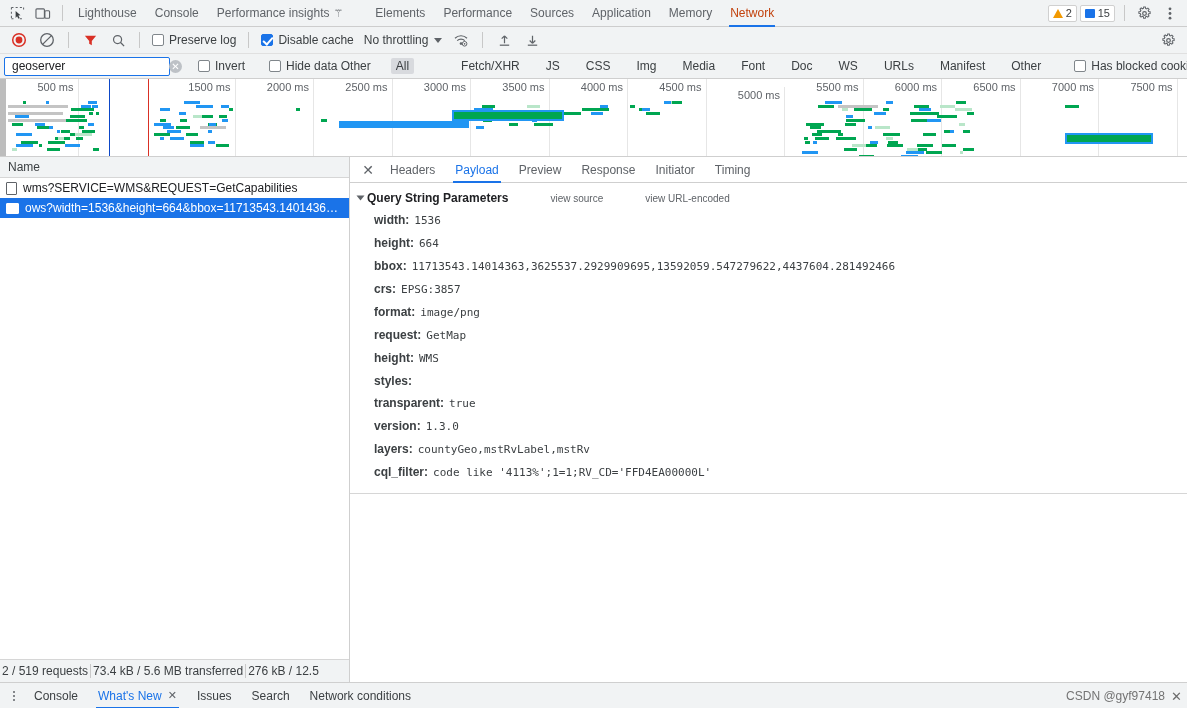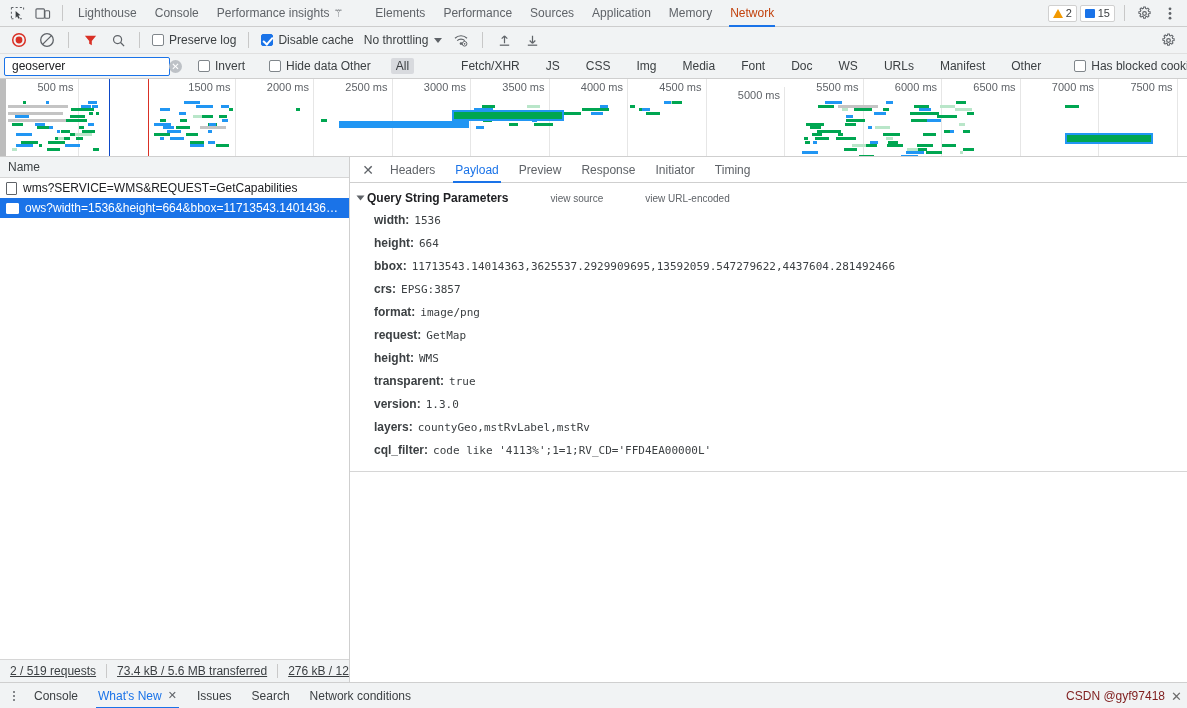--- a/index.html
+++ b/index.html
@@ -155,21 +155,21 @@
     background: #fff; flex: none; border-radius: 1px;
   }
   .rowname { overflow: hidden; text-overflow: ellipsis; }
 
   .statusbar {
     height: 23px; min-height: 23px;
     display: flex; align-items: center;
     background: #f1f3f4; border-top: 1px solid #d6d6d6;
     font-size: 12px; color: #3c4043; overflow: hidden;
   }
-  .stat { padding: 0 10px; white-space: nowrap; text-decoration: underline; }
+  .stat { padding: 0 2px; white-space: nowrap; }
   .stat + .stat { border-left: 1px solid #c9c9c9; }
 
   
   .detail { flex: 1; display: flex; flex-direction: column; background: #fff; min-width: 0; }
   .dtabs {
     height: 26px; min-height: 26px;
     display: flex; align-items: center;
     border-bottom: 1px solid #cfcfcf; background: #fff;
     padding-left: 6px; gap: 0;
   }
@@ -230,21 +230,21 @@
     padding: 0 10px; height: 26px; display: flex; align-items: center;
     gap: 6px; font-size: 12px; color: #3c4043; cursor: pointer; position: relative;
   }
   .drtab.sel { color: #1a73e8; }
   .drtab.sel::after {
     content: ""; position: absolute; left: 8px; right: 8px; bottom: 0;
     height: 2px; background: #1a73e8;
   }
   .watermark {
     margin-left: auto; padding-right: 22px;
-    font-size: 12px; color: #7f1d1d; white-space: nowrap;
+    font-size: 12px; color: #737373; white-space: nowrap;
   }
   .wm-x {
     position: absolute; right: 5px; top: 50%; transform: translateY(-50%);
     font-size: 13px; color: #6b6b6b;
   }
   svg { display: block; }
 </style>
 </head>
 <body>
 
@@ -718,20 +718,24 @@
           </div>
           <div class="prow">
             <span class="pkey">request:</span>
             <span class="pval">GetMap</span>
           </div>
           <div class="prow">
             <span class="pkey">height:</span>
             <span class="pval">WMS</span>
           </div>
           <div class="prow">
+            <span class="pkey">styles:</span>
+            <span class="pval"></span>
+          </div>
+          <div class="prow">
             <span class="pkey">transparent:</span>
             <span class="pval">true</span>
           </div>
           <div class="prow">
             <span class="pkey">version:</span>
             <span class="pval">1.3.0</span>
           </div>
           <div class="prow">
             <span class="pkey">layers:</span>
             <span class="pval">countyGeo,mstRvLabel,mstRv</span>

